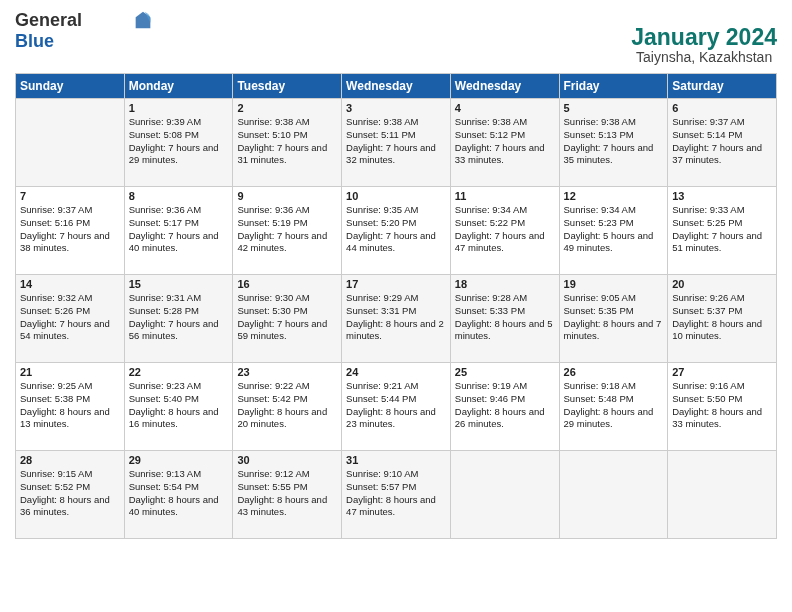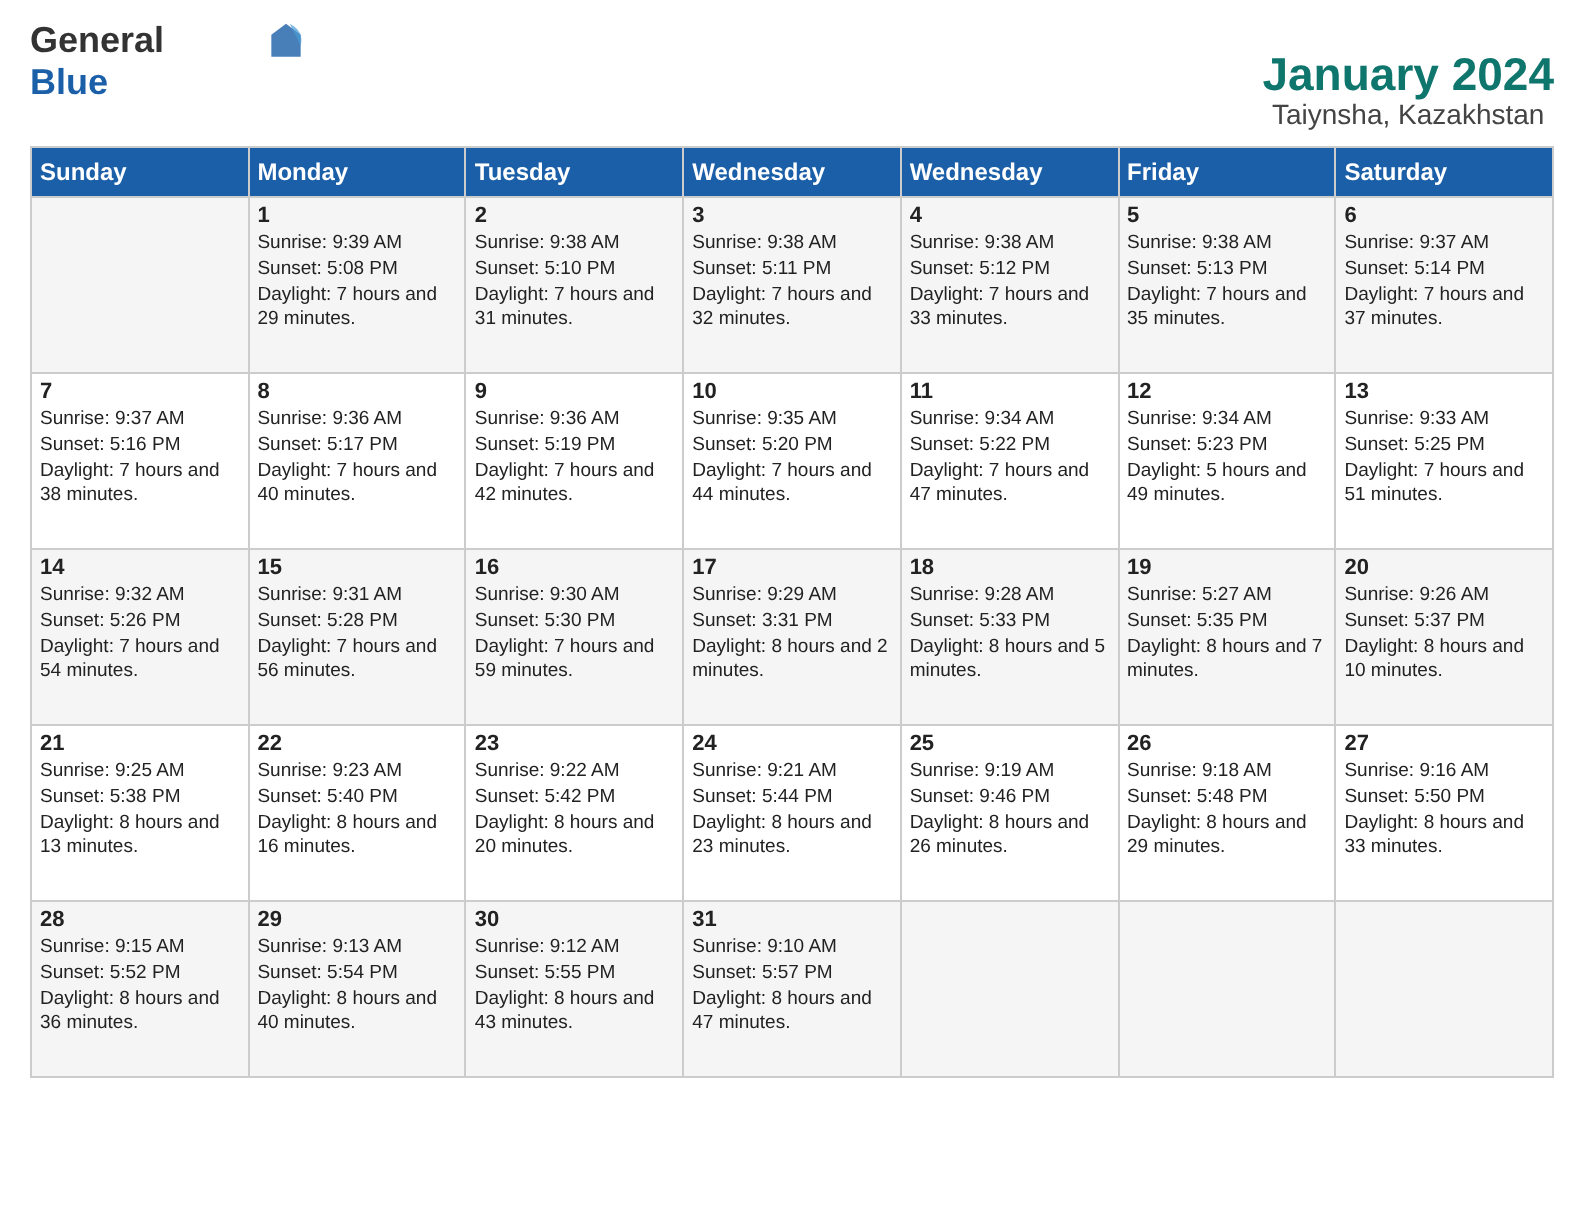--- a/index.html
+++ b/index.html
@@ -278,21 +278,21 @@
           <span class="day-number">18</span>
           <div class="cell-info">
             <div>Sunrise: 9:28 AM</div>
             <div>Sunset: 5:33 PM</div>
             <div>Daylight: 8 hours and 5 minutes.</div>
           </div>
         </td>
           <td>
           <span class="day-number">19</span>
           <div class="cell-info">
-            <div>Sunrise: 5:27 AM</div>
+            <div>Sunrise: 9:05 AM</div>
             <div>Sunset: 5:35 PM</div>
             <div>Daylight: 8 hours and 7 minutes.</div>
           </div>
         </td>
           <td>
           <span class="day-number">20</span>
           <div class="cell-info">
             <div>Sunrise: 9:26 AM</div>
             <div>Sunset: 5:37 PM</div>
             <div>Daylight: 8 hours and 10 minutes.</div>

